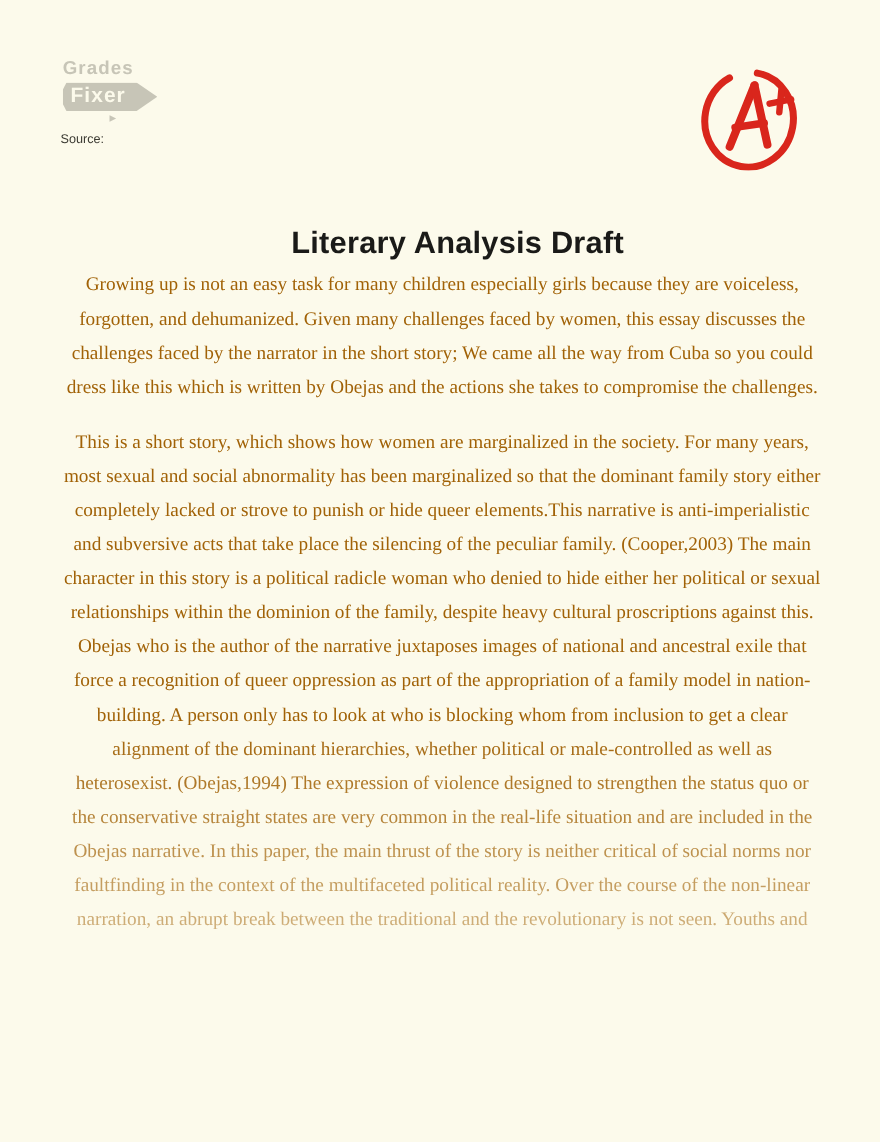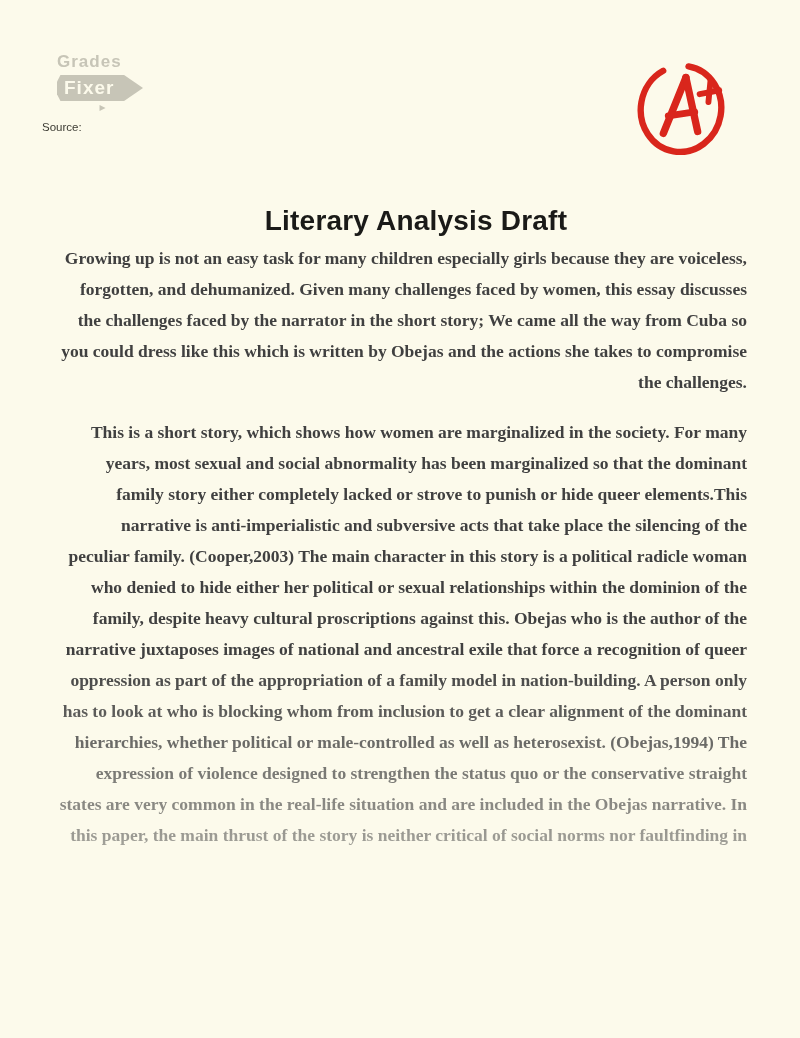--- a/index.html
+++ b/index.html
@@ -43,21 +43,21 @@
   .logo-caret {
     color: #C7C5B7;
     font-size: 12px;
     margin-left: 5px;
     font-family: "DejaVu Sans", sans-serif;
     line-height: 1;
   }
 
   .source {
     position: absolute;
-    left: 42px;
+    left: 55px;
     top: 121px;
     font-family: "Liberation Sans", "DejaVu Sans", sans-serif;
     font-size: 11.5px;
     color: #3C3B33;
     text-align: center;
   }
 
   .stamp { position: absolute; left: 632px; top: 57px; width: 98px; height: 98px; }
   .stamp svg { display: block; width: 100%; height: 100%; }
 
@@ -80,23 +80,22 @@
   .content {
     position: absolute;
     left: 57px;
     top: 243px;
     width: 690px;
   }
   .content p {
     margin: 0 0 19px 0;
     font-size: 17.5px;
     line-height: 31px;
-    color: #404040;
-    text-align: right;
-    font-weight: bold;
+    color: #a16207;
+    text-align: center;
   }
 
   
   .fade {
     position: absolute;
     left: 0;
     top: 655px;
     width: 800px;
     height: 383px;
     pointer-events: none;

